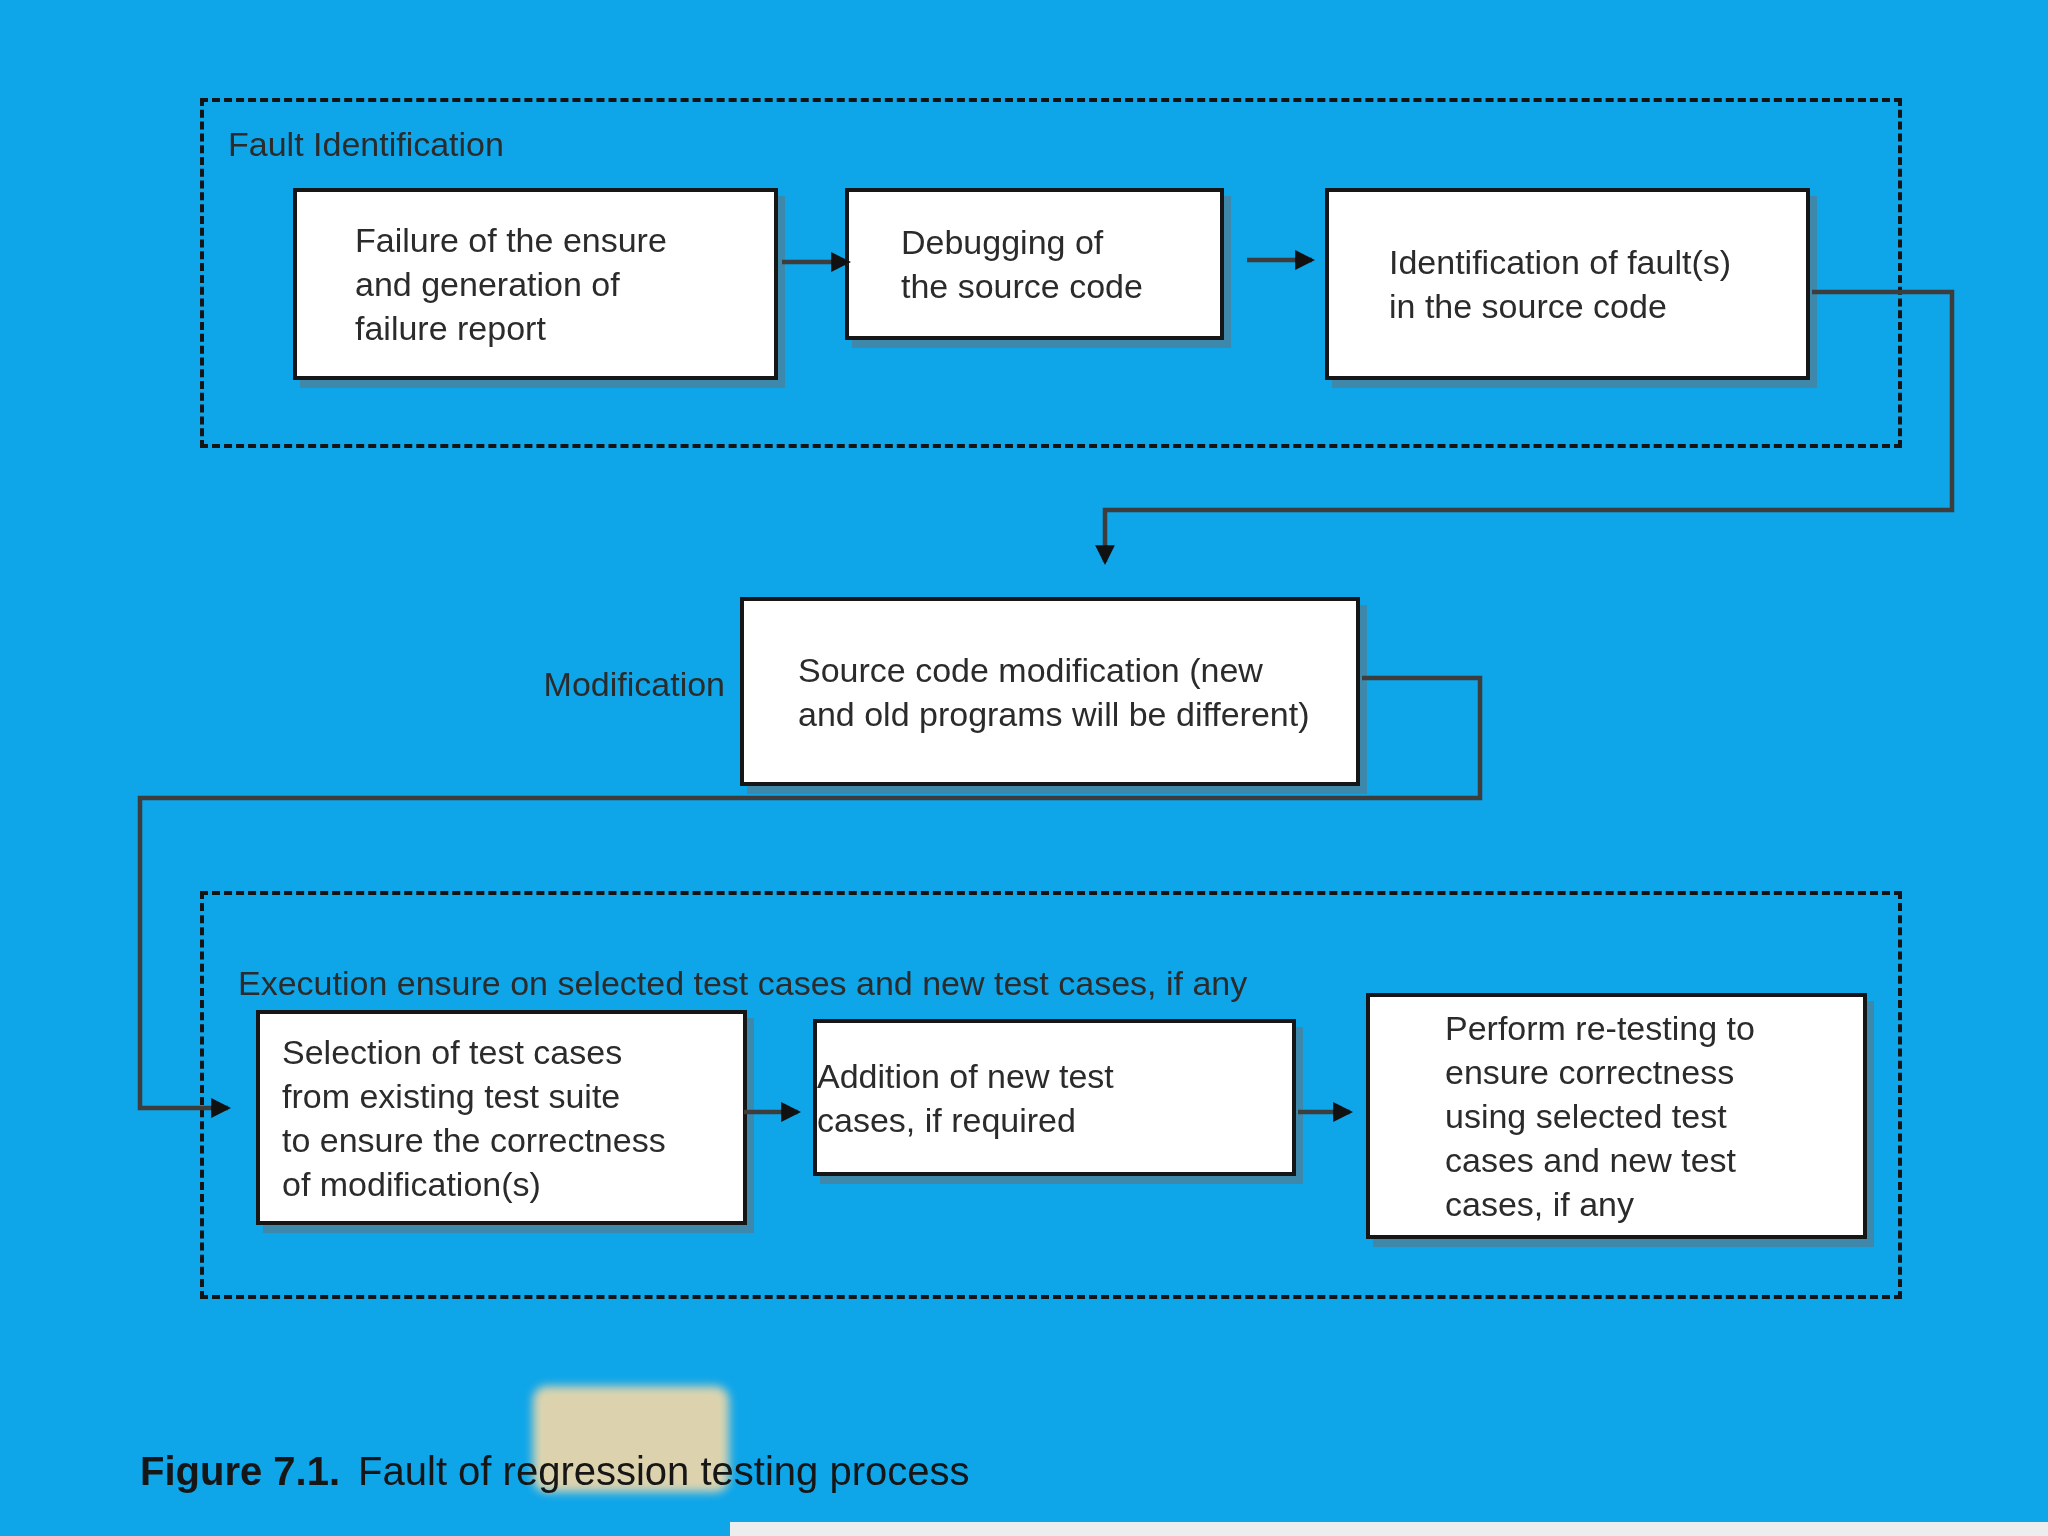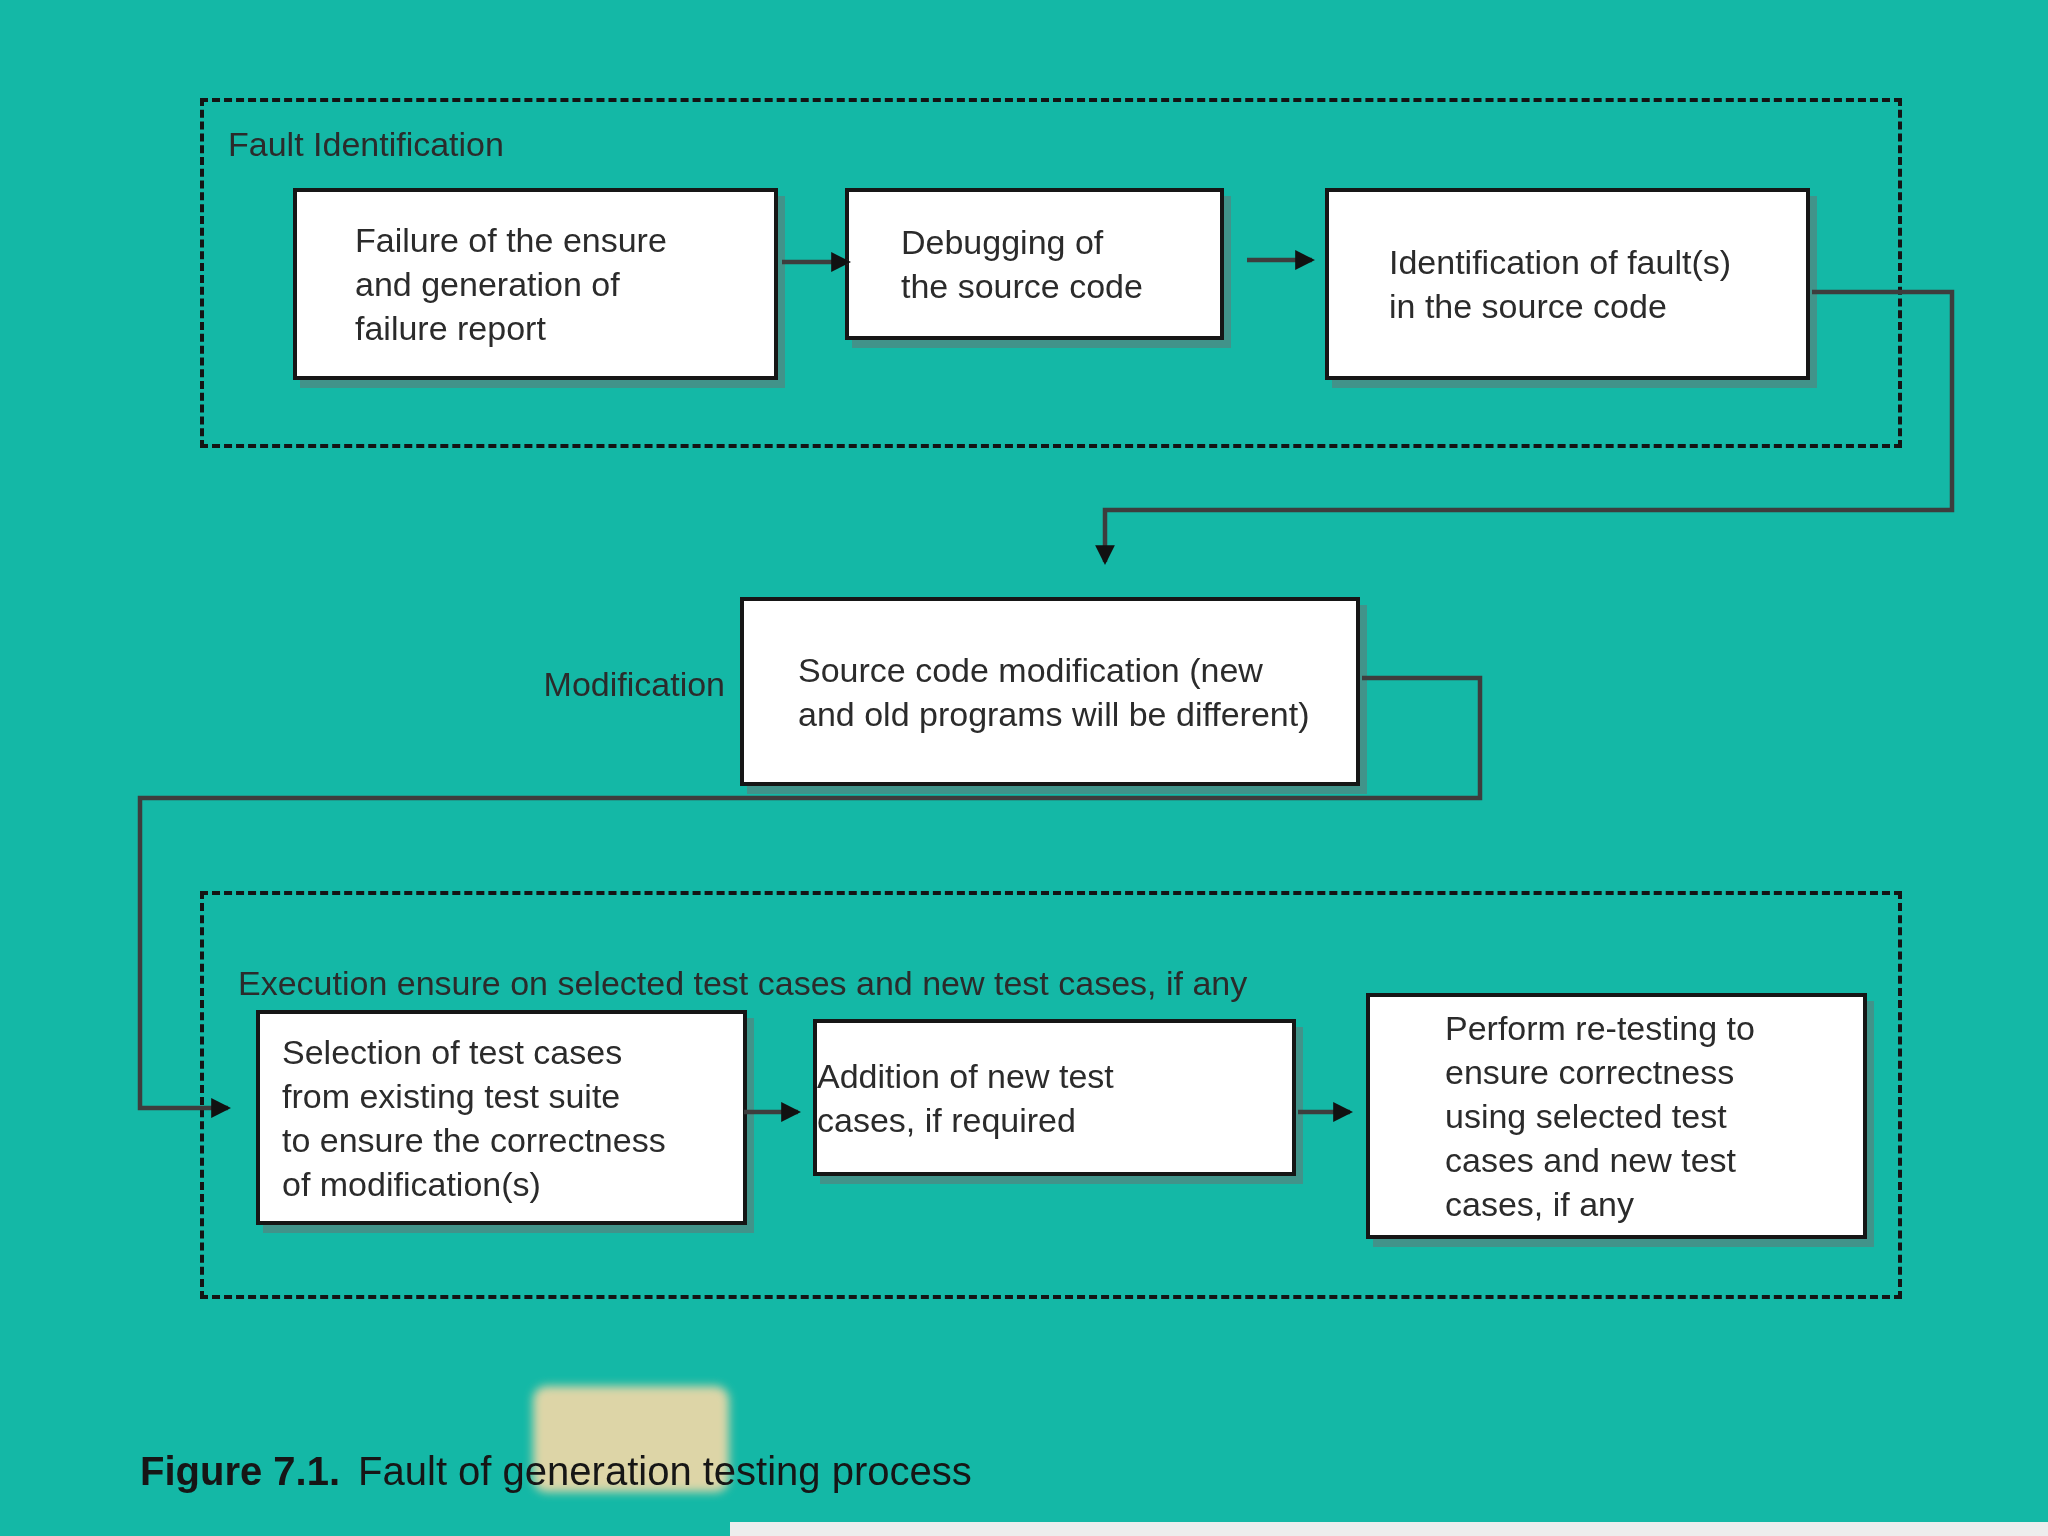--- a/index.html
+++ b/index.html
@@ -1,18 +1,18 @@
 <!DOCTYPE html>
 <html><head>
 <meta charset="utf-8">
 <style>
   html,body{margin:0;padding:0;background:#ffffff;}
   .stage{
     position:relative;width:2048px;height:1536px;overflow:hidden;
-    background:#14b8a6;
+    background:#0ea5e9;
     font-family:"Liberation Sans", sans-serif;
     color:#262626;
   }
   .dashed-region{
     position:absolute;border:4px dashed #141414;box-sizing:border-box;
     background:transparent;
   }
   .region-label{
     position:absolute;font-size:34px;line-height:42px;color:#2b2b2b;
     white-space:nowrap;
@@ -108,18 +108,18 @@
       <path d="M1812,292 H1952 V510 H1105 V562" marker-end="url(#arrow)"></path>
       <path d="M1362,678 H1480 V798 H140 V1108 H228" marker-end="url(#arrow)"></path>
       <path d="M744,1112 H798" marker-end="url(#arrow)"></path>
       <path d="M1298,1112 H1350" marker-end="url(#arrow)"></path>
     </g>
   </svg>
 
   <div class="highlight-blob" style="left:533px;top:1386px;width:196px;height:106px;background:#f3d9a8;"></div>
 
   <div class="caption" style="left:140px;top:1446px;">
-    <span class="fig-label">Figure 7.1.</span><span class="cap-rest">Fault of </span><span>generation</span><span> testing process</span>
+    <span class="fig-label">Figure 7.1.</span><span class="cap-rest">Fault of </span><span>regression</span><span> testing process</span>
   </div>
 
   <div class="bottom-strip" style="left:730px;top:1522px;width:1318px;height:14px;background:#ededed;"></div>
 
 </div>
 
 </body></html>

